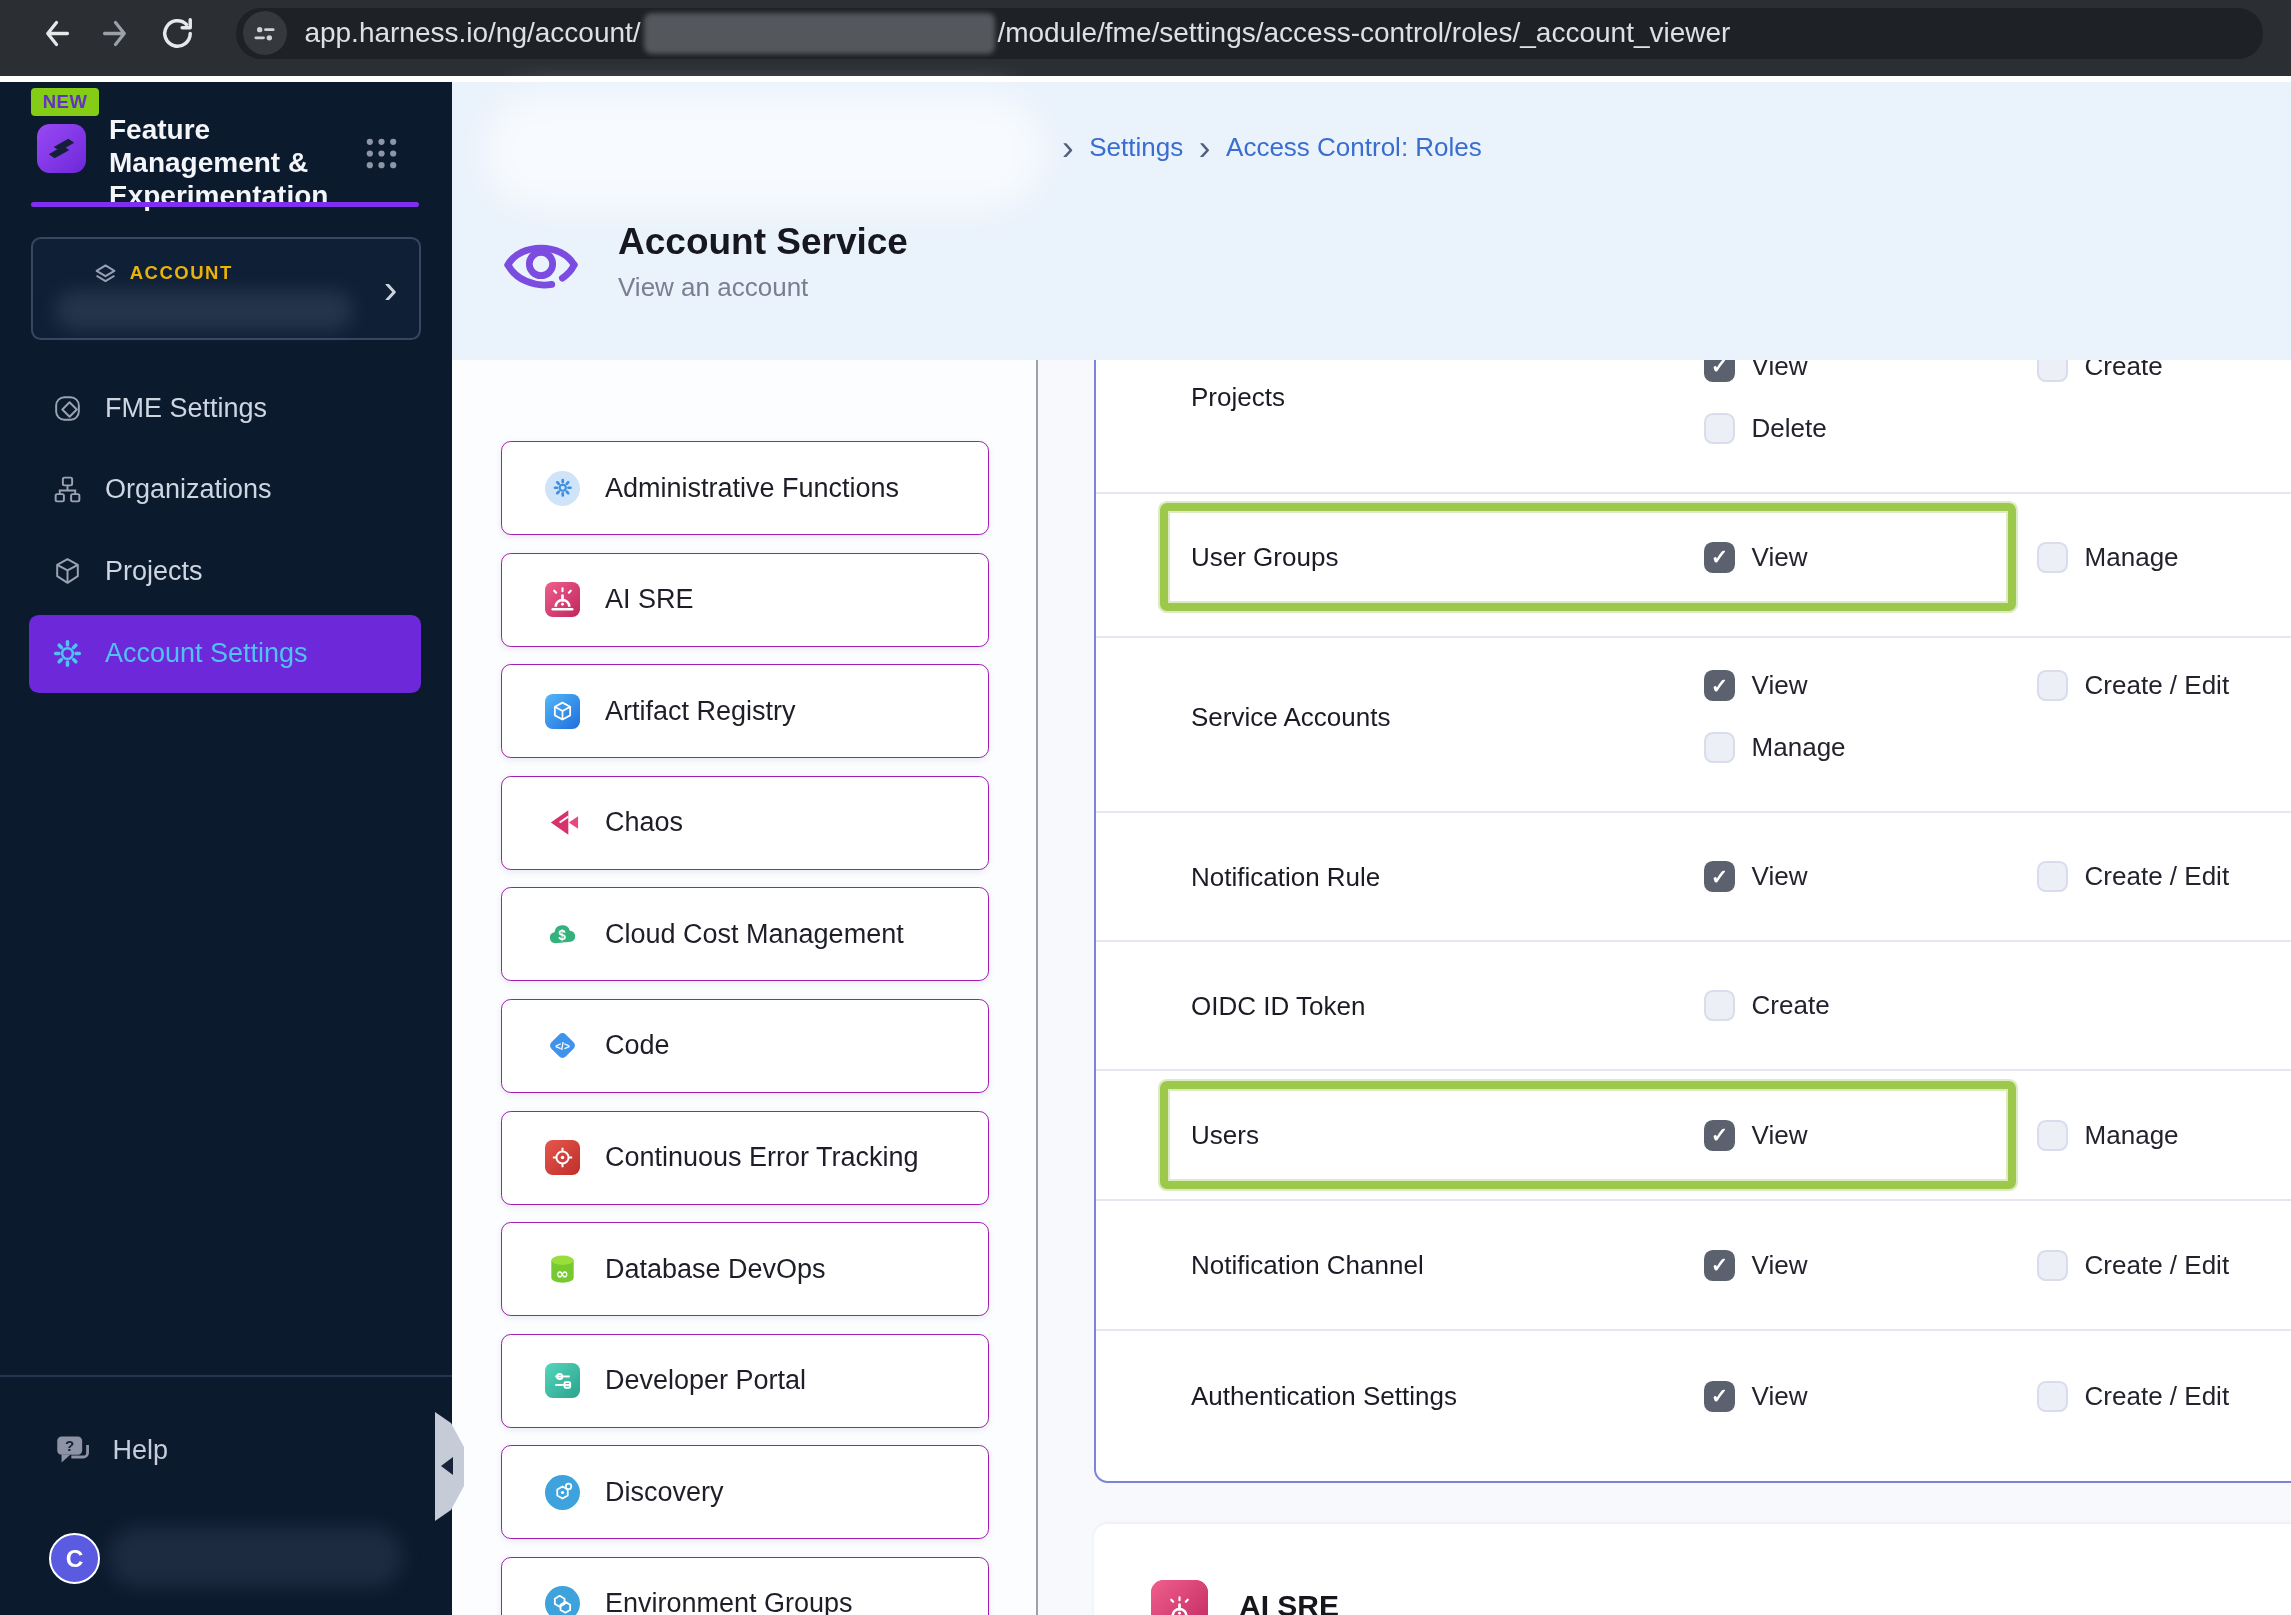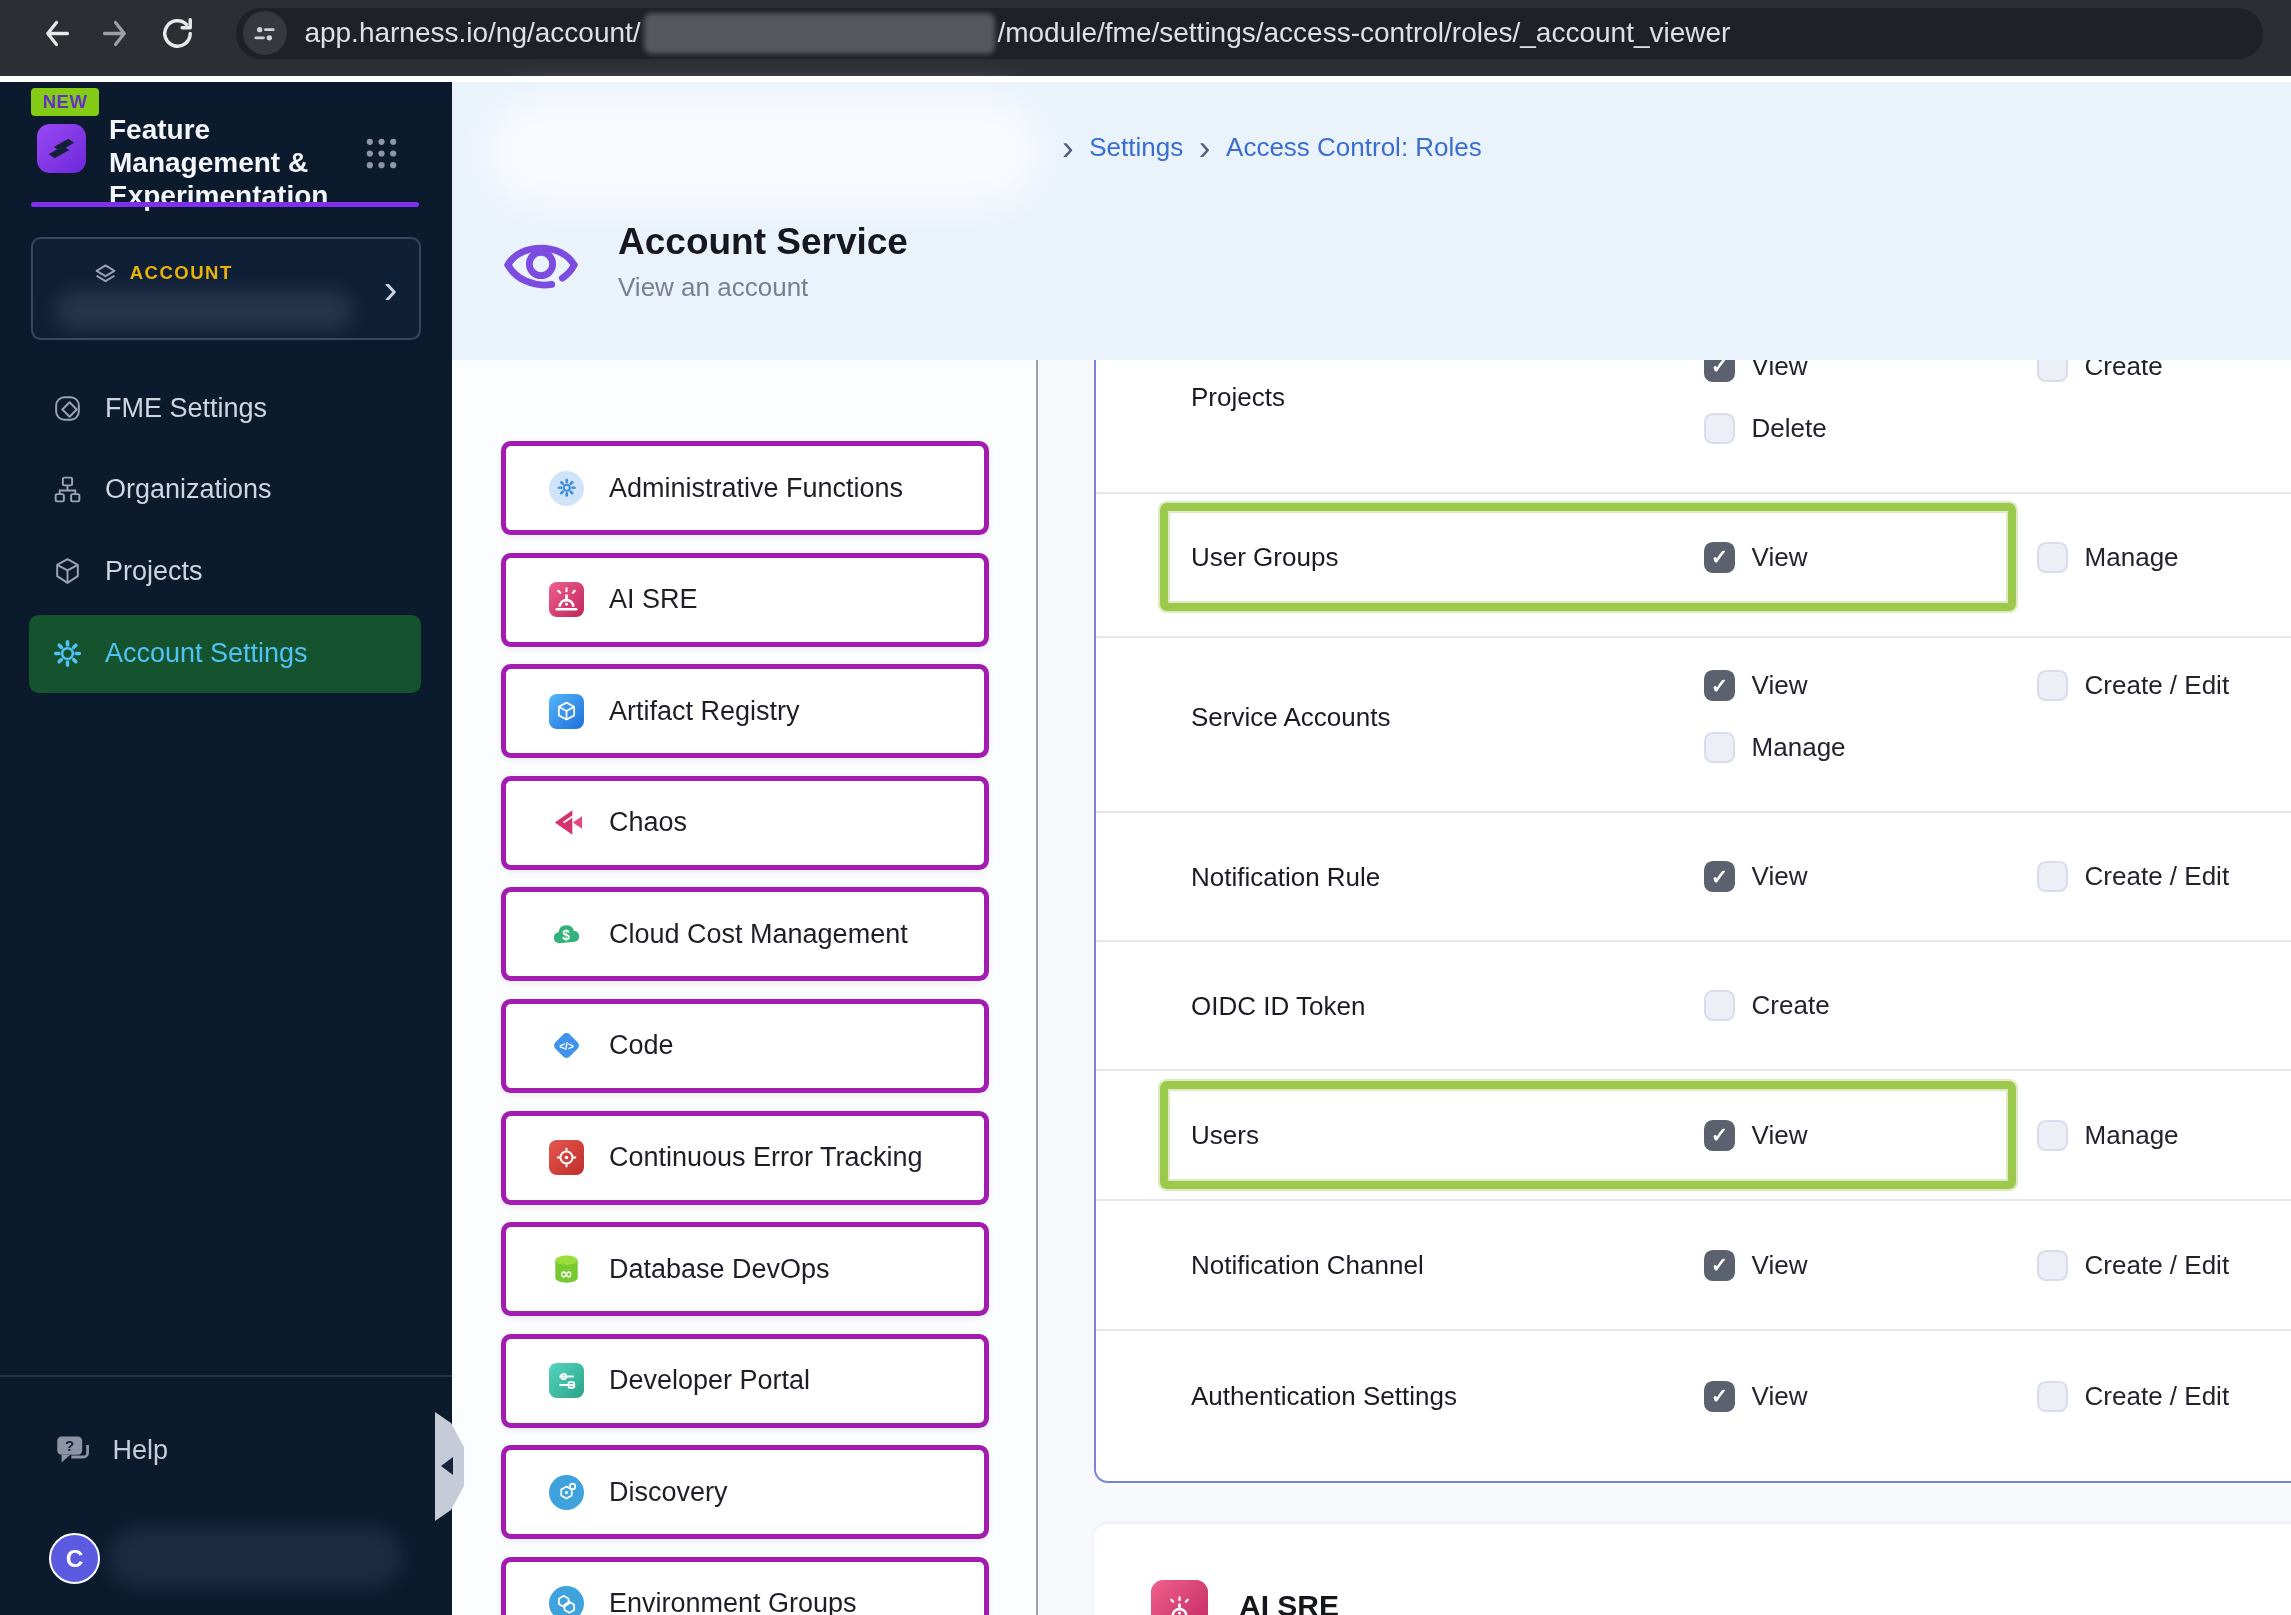--- a/index.html
+++ b/index.html
@@ -24,21 +24,21 @@
   .product-title{left:109px;top:31px;width:254px;font-size:28px;line-height:33px;font-weight:700;color:#f3f5f8;}
   .grid-icon{left:363px;top:53px;cursor:pointer;}
   .purple-rule{left:31px;top:120px;width:388px;height:4.9px;background:#7e30ee;border-radius:2.9px;}
   .account-box{left:31px;top:155px;width:386px;height:99px;border:2px solid #3a4660;border-radius:9.8px;background:#0f1f36;cursor:pointer;}
   .account-label{left:60px;top:21.5px;display:flex;align-items:center;gap:11.7px;color:#eab308;font-size:18.5px;font-weight:700;letter-spacing:1.5px;}
   .account-blur{left:21.5px;top:51px;width:298px;height:41px;border-radius:19.5px;background:rgba(150,162,186,.16);filter:blur(8.8px);}
   .account-chev{right:21.5px;top:50%;transform:translateY(-50%);color:#cdd3dc;font-size:41px;line-height:0;}
   .nav-list{left:29px;top:287px;width:392px;}
   .nav-item{height:78px;margin-bottom:3.9px;border-radius:9.8px;display:flex;align-items:center;gap:21.5px;padding-left:21.5px;cursor:pointer;
             color:#ced6e2;font-size:27px;}
-  .nav-item.selected{background:#14532d;color:var(--accent-cyan,#51c2f5);font-weight:500;}
+  .nav-item.selected{background:#6d28d9;color:var(--accent-cyan,#51c2f5);font-weight:500;}
   .side-divider{left:0px;top:1293px;width:452px;height:2px;background:#26344e;}
   .help-row{left:54px;top:1350px;display:flex;align-items:center;gap:19.5px;color:#c7cdd9;font-size:27px;cursor:pointer;}
   .avatar{left:49px;top:1451px;width:47px;height:47px;border-radius:50%;background:#5a5be0;border:2.9px solid #fff;
           display:flex;align-items:center;justify-content:center;color:#fff;font-size:24.4px;font-weight:700;cursor:pointer;}
   .footer-blur{left:109px;top:1445px;width:293px;height:60px;border-radius:29px;background:rgba(150,162,190,.13);filter:blur(9.8px);}
 
   .collapse-handle{left:435px;top:1412px;width:29px;height:109px;background:#c6cbd8;z-index:6;cursor:pointer;
     clip-path:polygon(0 0,55% 10%,100% 32%,100% 68%,55% 90%,0 100%);}
   .collapse-tri{left:441px;top:1457px;width:0;height:0;border-top:9.8px solid transparent;border-bottom:9.8px solid transparent;
     border-right:12.7px solid #16233a;z-index:7;}
@@ -52,21 +52,21 @@
   .eye-wrap{left:48px;top:146px;}
   .page-title{left:166px;top:139px;font-size:37px;font-weight:600;color:#17171f;}
   .page-subtitle{left:166px;top:190px;font-size:26px;color:#7b7e93;}
 
   
   .main{left:452px;top:360px;width:1840px;height:1255px;background:#f7f9fd;z-index:2;}
   .left-col{left:0;top:0;width:585px;height:1255px;background:#fcfdff;}
   .v-divider{left:584px;top:0;width:2px;height:1255px;background:#9da0ab;}
 
   .cat-list{left:49px;top:81px;width:488px;}
-  .cat-card{height:94px;margin-bottom:17.6px;background:#fff;border-radius:9.8px;border:5px solid #a21caf;
+  .cat-card{height:94px;margin-bottom:17.6px;background:#fff;border-radius:9.8px;border:1px solid #a21caf;
             box-shadow:0 2px 5.9px rgba(40,60,100,.10);display:flex;align-items:center;gap:25px;padding-left:43px;box-sizing:border-box;cursor:pointer;}
   .cat-label{font-size:27px;color:#1e1e28;font-weight:500;}
   .cat-icon{width:35px;height:35px;flex:0 0 35px;display:flex;align-items:center;justify-content:center;}
   .cat-icon svg{display:block;}
   .icon-circle{width:35px;height:35px;border-radius:50%;display:flex;align-items:center;justify-content:center;}
   .sq{width:35px;height:35px;border-radius:7.8px;display:flex;align-items:center;justify-content:center;}
 
   
   .panel{left:642px;top:-28px;width:1229px;height:1151px;background:#fff;border:2.9px solid var(--panel-border,#7b83dc);
          border-right:none;border-radius:13.7px 0 0 13.7px;box-sizing:border-box;overflow:hidden;}

